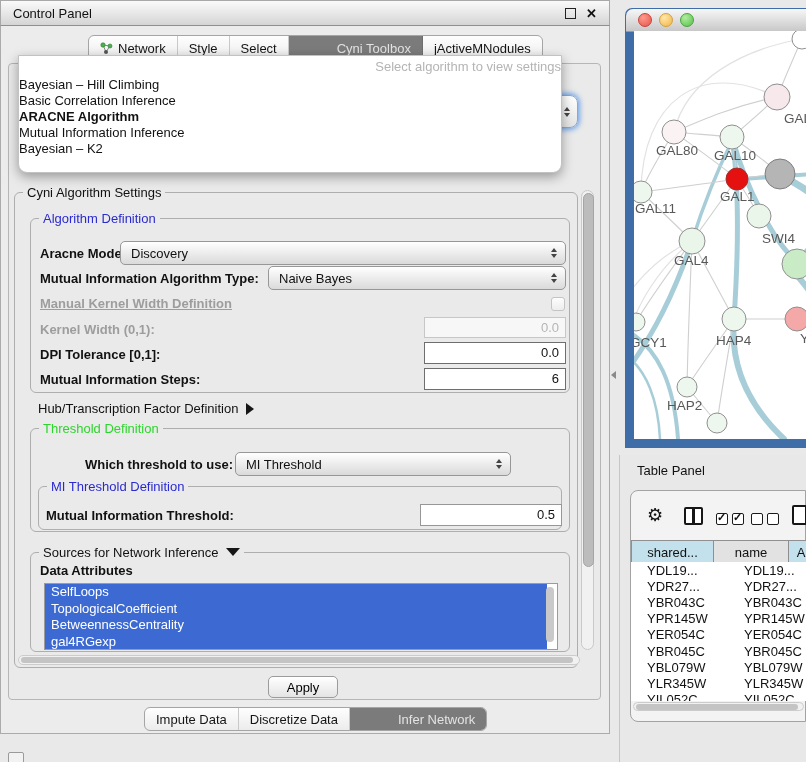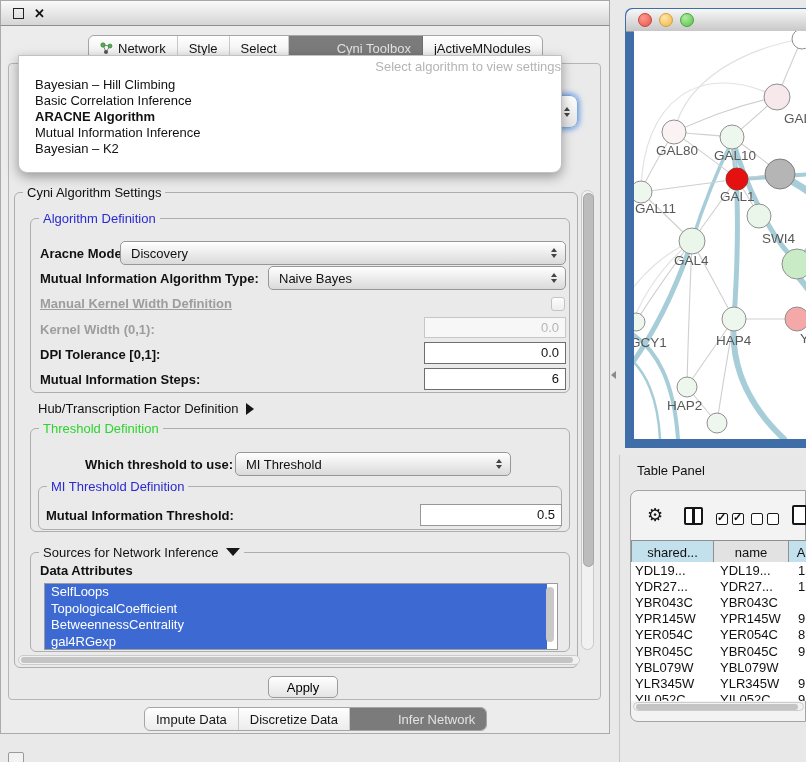--- a/index.html
+++ b/index.html
@@ -19,21 +19,21 @@
       border-radius:6px;overflow:hidden;align-items:stretch;}
   .tab{display:flex;align-items:center;justify-content:center;padding:0 11px;border-right:1px solid #c9c9c9;
       white-space:nowrap;color:#151515;}
   .tab:last-child{border-right:none;}
   .tab.selected{background:#7b7b7b;color:#e3e3e3;border-right-color:#6e6e6e;padding-left:48px;}
   .tab .ticon{margin-right:5px;display:inline-flex;}
   
   .popup{left:18px;top:55px;width:544px;height:118px;background:#fff;border:1px solid #c2c2c2;
       border-radius:0 0 9px 9px;box-shadow:0 4px 12px rgba(0,0,0,.35);z-index:30;}
   .popup-head{height:21px;line-height:21px;text-align:right;color:#b4b4b4;}
-  .popup-item{height:16px;line-height:16px;padding-left:16px;color:#111;}
+  .popup-item{height:16px;line-height:16px;padding-left:0;color:#111;}
   .popup-item.bold{font-weight:bold;}
   .combo-behind{left:330px;top:95px;width:248px;height:33px;background:linear-gradient(#fff,#e3e3e3);
       border:1px solid #86a9d8;border-radius:8px;box-shadow:0 0 5px 2px rgba(90,150,230,.8);z-index:20;}
   
   .grpbox{border:1px solid #aeaeae;border-radius:6px;}
   .grptitle{position:absolute;top:-8px;left:8px;background:#eaeaea;padding:0 4px;white-space:nowrap;}
   .t-blue{color:#2a2ad0;}
   .t-green{color:#2ed42e;}
   .lbl{white-space:nowrap;}
   .bold{font-weight:bold;}
@@ -82,32 +82,33 @@
   .mini-box{width:10px;height:10px;border:1.6px solid #1a1a1a;border-radius:2px;display:inline-block;margin-right:4px;position:relative;background:#fff;}
   .mini-box.checked:after{content:"\2713";position:absolute;left:0px;top:-3px;font-size:11px;font-weight:bold;color:#111;}
   .doc-ic{width:15px;height:20px;border:2.5px solid #161616;border-radius:2px;background:#fff;}
   .tbl-head{display:flex;justify-content:space-between;}
   .th{height:22px;display:flex;align-items:center;justify-content:center;border:1px solid #8f8f8f;
       border-left:none;background:#e2e2e2;overflow:hidden;white-space:nowrap;}
   .th:first-child{border-left:1px solid #8f8f8f;}
   .th.sel{background:#c3e1ec;}
   .tbl-body{overflow:hidden;background:#fff;}
   .tr{display:flex;height:16.2px;align-items:center;}
-  .td{padding-left:4px;white-space:nowrap;overflow:hidden;}
+  .td{padding-left:16px;white-space:nowrap;overflow:hidden;}
   .splitter-arrow{width:0;height:0;border-top:4px solid transparent;border-bottom:4px solid transparent;border-right:5px solid #8a8a8a;}
   .corner-btn{left:8px;top:752px;width:16px;height:14px;border:1px solid #9a9a9a;background:#f2f2f2;border-radius:2px;}
 </style>
 </head>
 <body>
 
 <div id="root">
 
   <div class="abs cp-win"></div>
 
   <div class="abs cp-titlebar">
+    <span class="cp-title">Control Panel</span>
     <span class="float-ic"></span>
     <span class="close-ic">✕</span>
   </div>
 
   <div class="abs tabstrip" id="top-tabs" style="left:88px;top:35px;height:26px;">
       <div class="tab">
         <span class="ticon">
           <svg width="13" height="13" viewBox="0 0 13 13">
             <line x1="3" y1="3" x2="10" y2="4" stroke="#888" stroke-width="1"></line>
             <line x1="3" y1="3" x2="6" y2="10" stroke="#888" stroke-width="1"></line>

